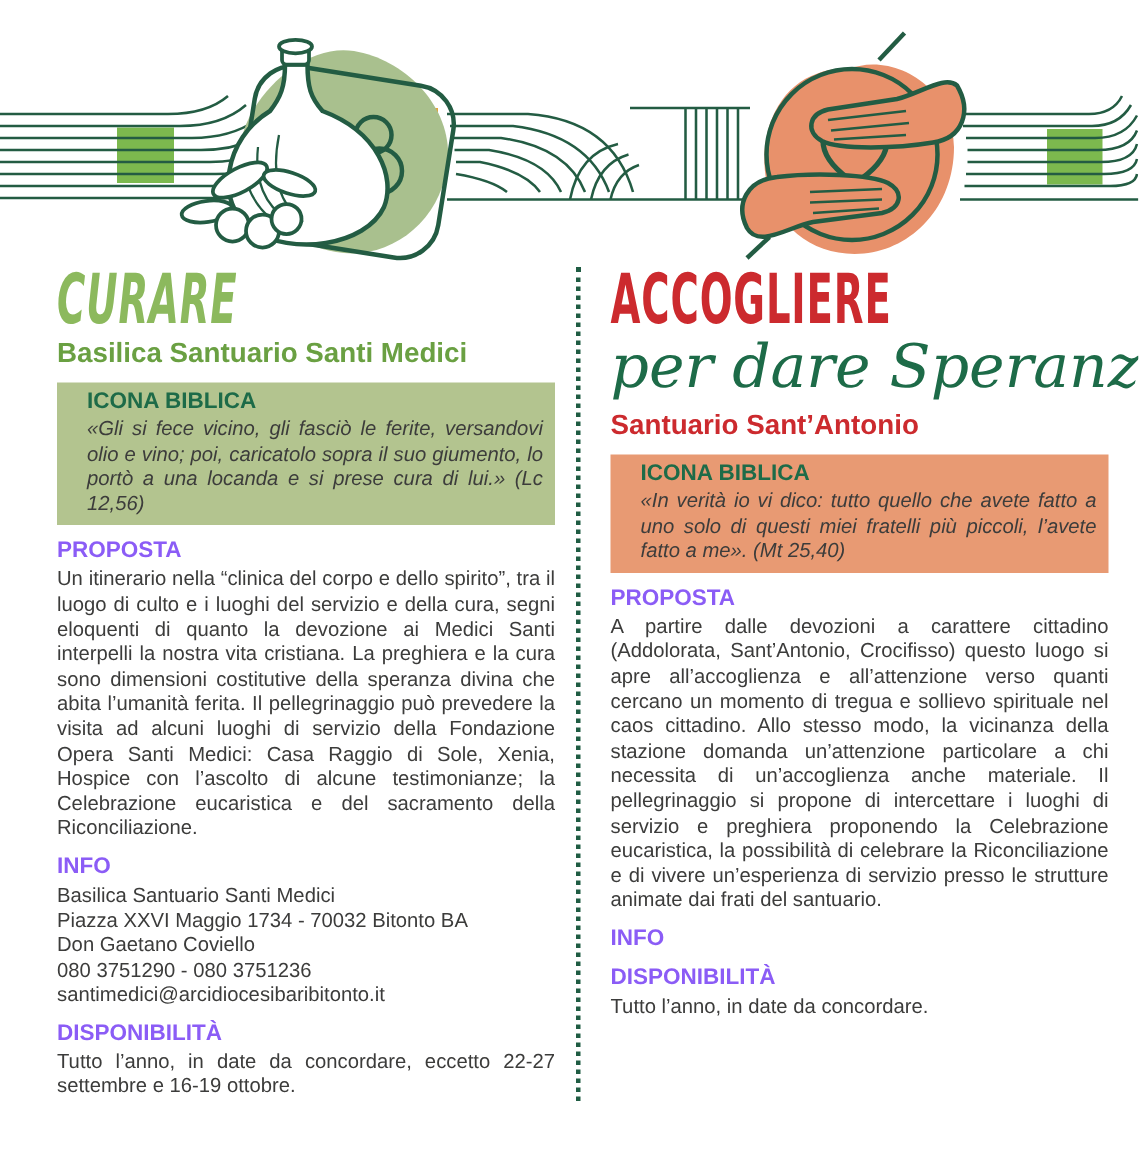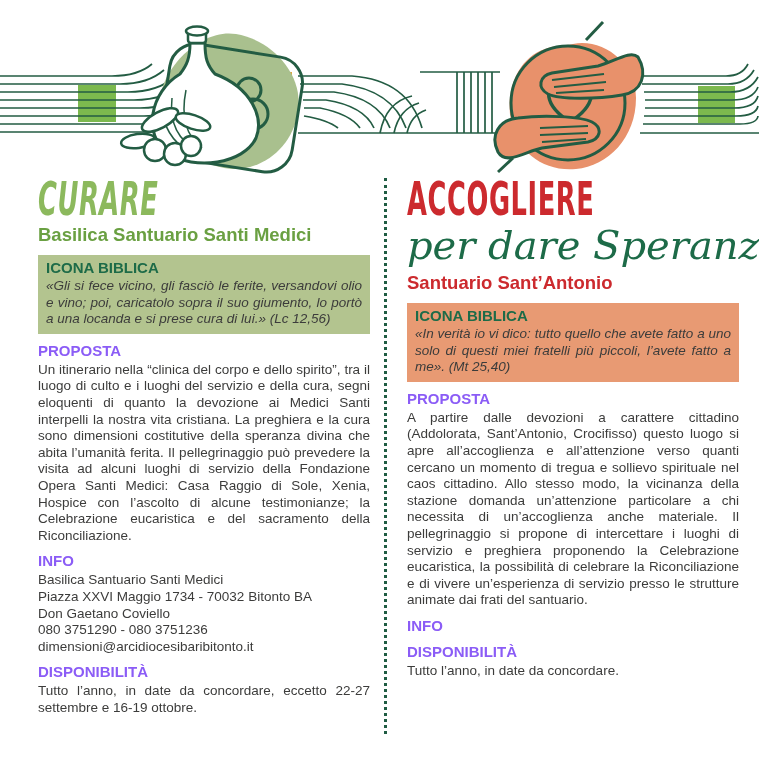--- a/index.html
+++ b/index.html
@@ -43,21 +43,21 @@
     white-space:nowrap;
   }
   .place{
     margin:2px 0 0 0;
     font-size:18.5px;font-weight:bold;line-height:21px;
   }
   .place.green{color:#6aa042;}
   .place.red{color:#cc2a2e;}
   .bible-box{
     margin-top:10px;
-    padding:4px 8px 6px 8px;
+    padding:4px 8px 6px 20px;
   }
   .bible-box.sage{background:#b3c48f;}
   .bible-box.salmon{background:#e89a73;}
   .bible-box h3{
     margin:0 0 1px 0;
     font-size:15px;line-height:18px;color:#1d6b48;
   }
   .quote{
     margin:0;font-style:italic;
     font-size:13.5px;line-height:16.6px;
@@ -176,21 +176,21 @@
 
       <h3 class="sec">PROPOSTA</h3>
       <p class="body just">Un itinerario nella “clinica del corpo e dello spirito”, tra il luogo di culto e i luoghi del servizio e della cura, segni eloquenti di quanto la devozione ai Medici Santi interpelli la nostra vita cristiana. La preghiera e la cura sono dimensioni costitutive della speranza divina che abita l’umanità ferita. Il pellegrinaggio può prevedere la visita ad alcuni luoghi di servizio della Fondazione Opera Santi Medici: Casa Raggio di Sole, Xenia, Hospice con l’ascolto di alcune testimonianze; la Celebrazione eucaristica e del sacramento della Riconciliazione.</p>
 
       <h3 class="sec">INFO</h3>
       <div>
         <div class="info-line">Basilica Santuario Santi Medici</div>
         <div class="info-line">Piazza XXVI Maggio 1734 - 70032 Bitonto BA</div>
         <div class="info-line">Don Gaetano Coviello</div>
         <div class="info-line">080 3751290 - 080 3751236</div>
-        <div class="info-line">dimensioni@arcidiocesibaribitonto.it</div>
+        <div class="info-line">santimedici@arcidiocesibaribitonto.it</div>
       </div>
 
       <h3 class="sec">DISPONIBILITÀ</h3>
       <p class="body just">Tutto l’anno, in date da concordare, eccetto 22-27 settembre e 16-19 ottobre.</p>
     </section>
 
     <div class="divider"></div>
 
     <section class="col right">
       <h1 class="hand red"><span class="condense">ACCOGLIERE</span></h1>

